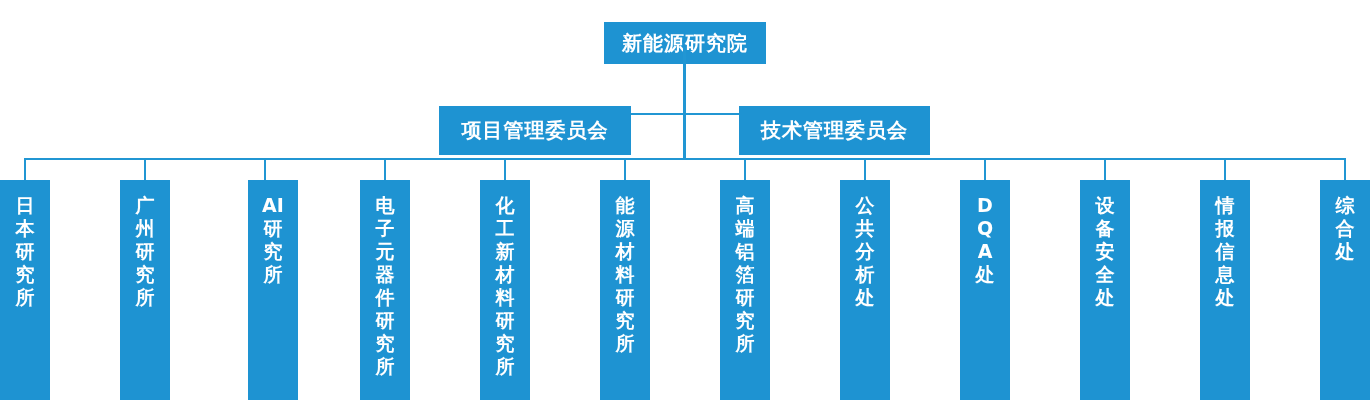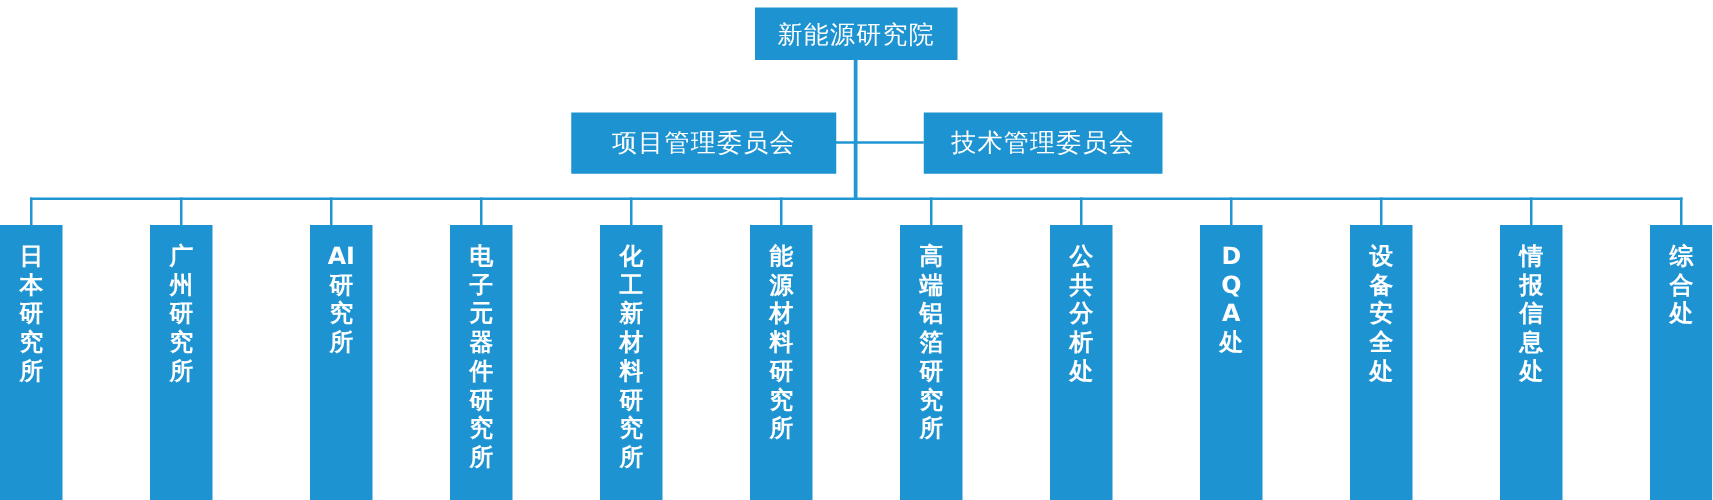--- a/index.html
+++ b/index.html
@@ -12,39 +12,40 @@
     position: relative;
     width: 1370px;
     height: 400px;
     background: #ffffff;
     overflow: hidden;
   }
   .node {
     position: absolute;
     background: #1E93D2;
     color: #ffffff;
-    font-weight: normal;
+    font-weight: bold;
     display: flex;
     align-items: center;
     justify-content: center;
     box-sizing: border-box;
+    margin-top: 16px;
   }
   .node.root {
     left: 604px; top: 6px;
     width: 162px; height: 42px;
     font-size: 20px;
     letter-spacing: 1px;
   }
   .node.committee {
     top: 90px;
     height: 49px;
     font-size: 20px;
     letter-spacing: 1px;
   }
-  .node.committee.left  { left: 457px; width: 212px; }
+  .node.committee.left  { left: 439px; width: 192px; }
   .node.committee.right { left: 739px; width: 191px; }
   .line {
     position: absolute;
     background: #2196D3;
   }
   .line.center-vertical   { left: 683px; top: 47px;  width: 3px;   height: 113px; }
   .line.committee-hline   { left: 631px; top: 113px; width: 108px; height: 2px;  }
   .line.units-hline       { left: 24px;  top: 158px; width: 1322px; height: 2px; }
   .stub {
     position: absolute;

